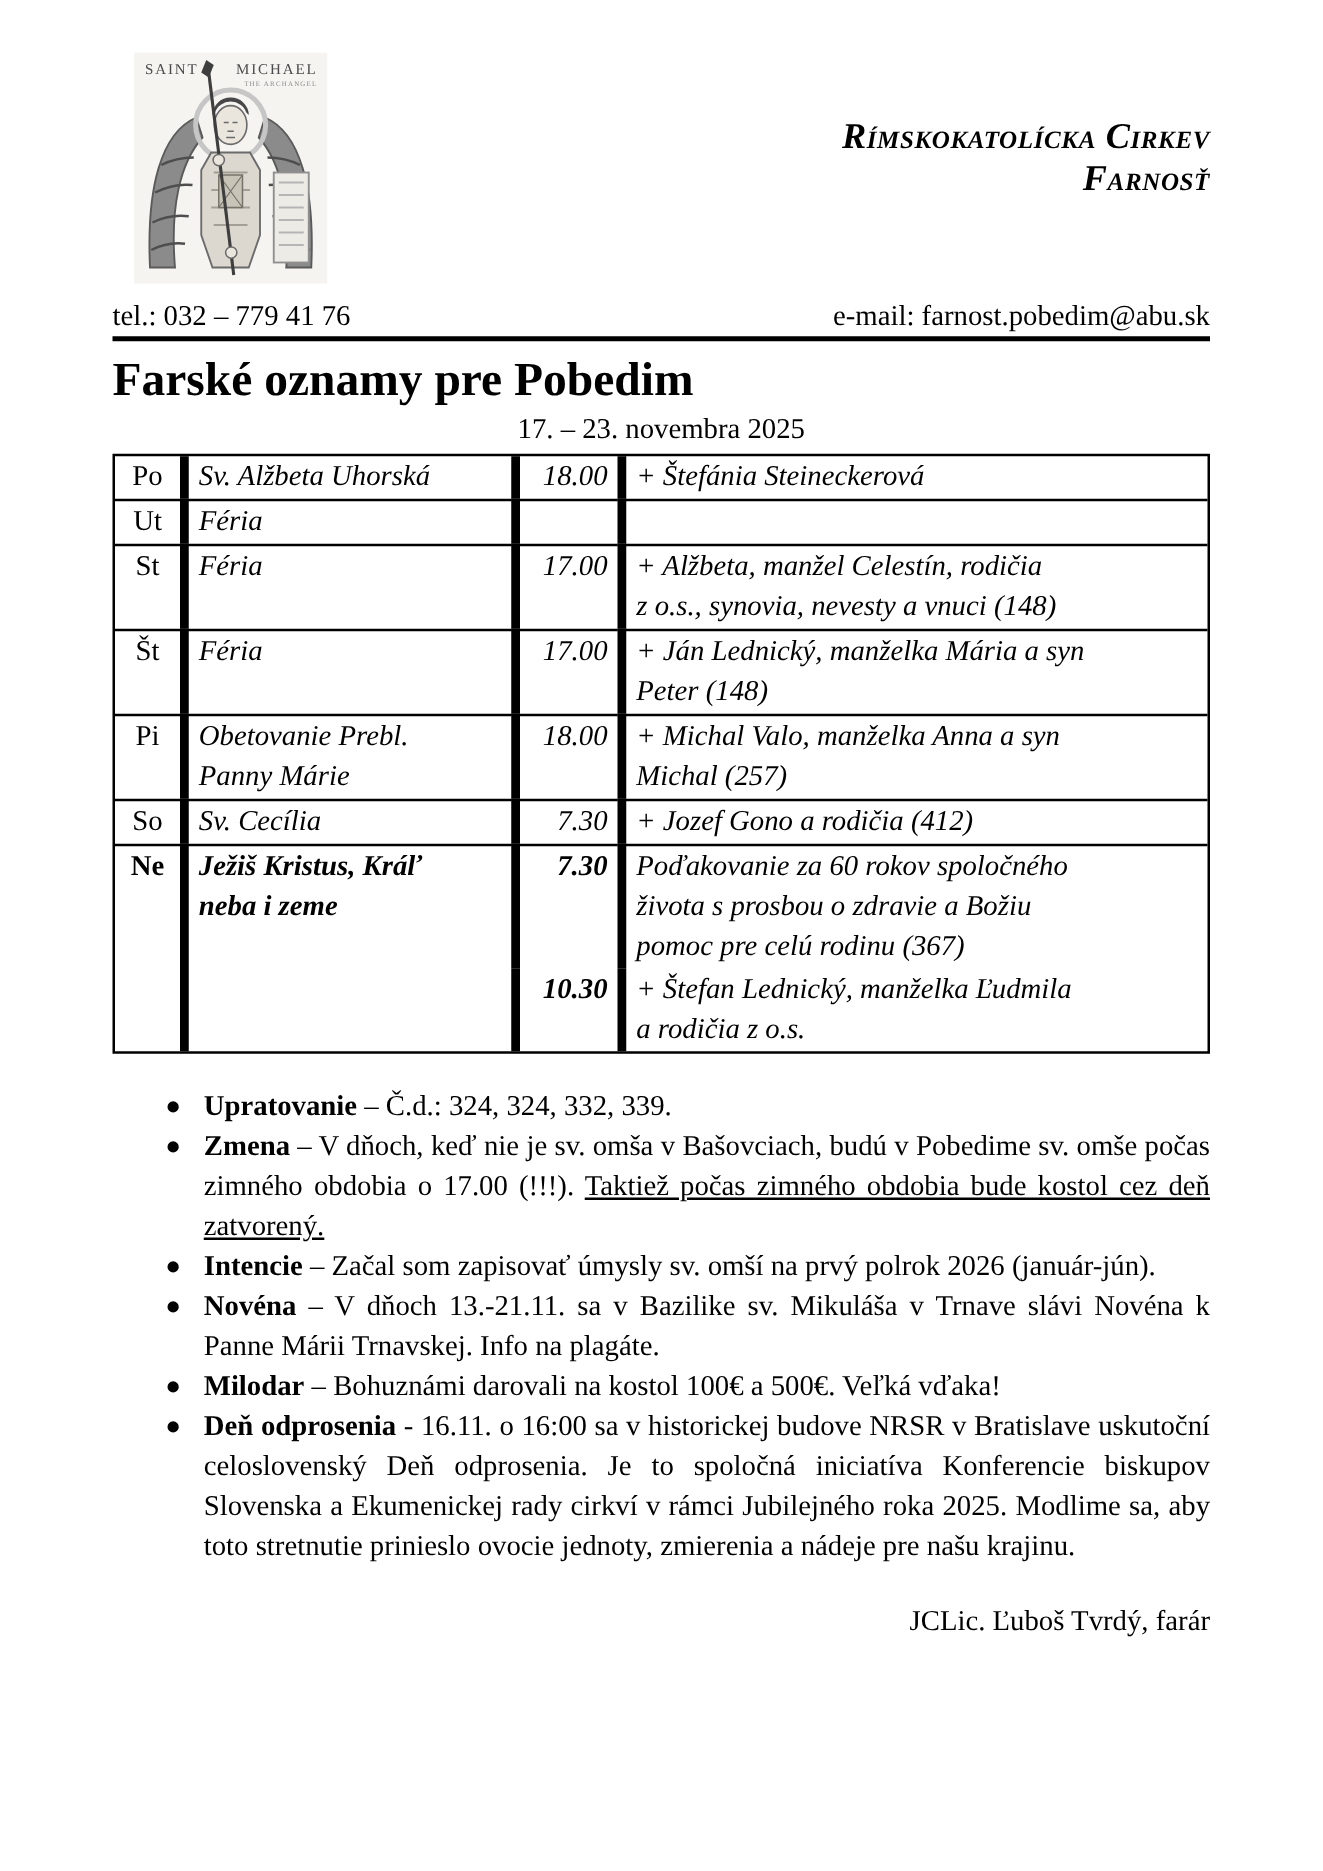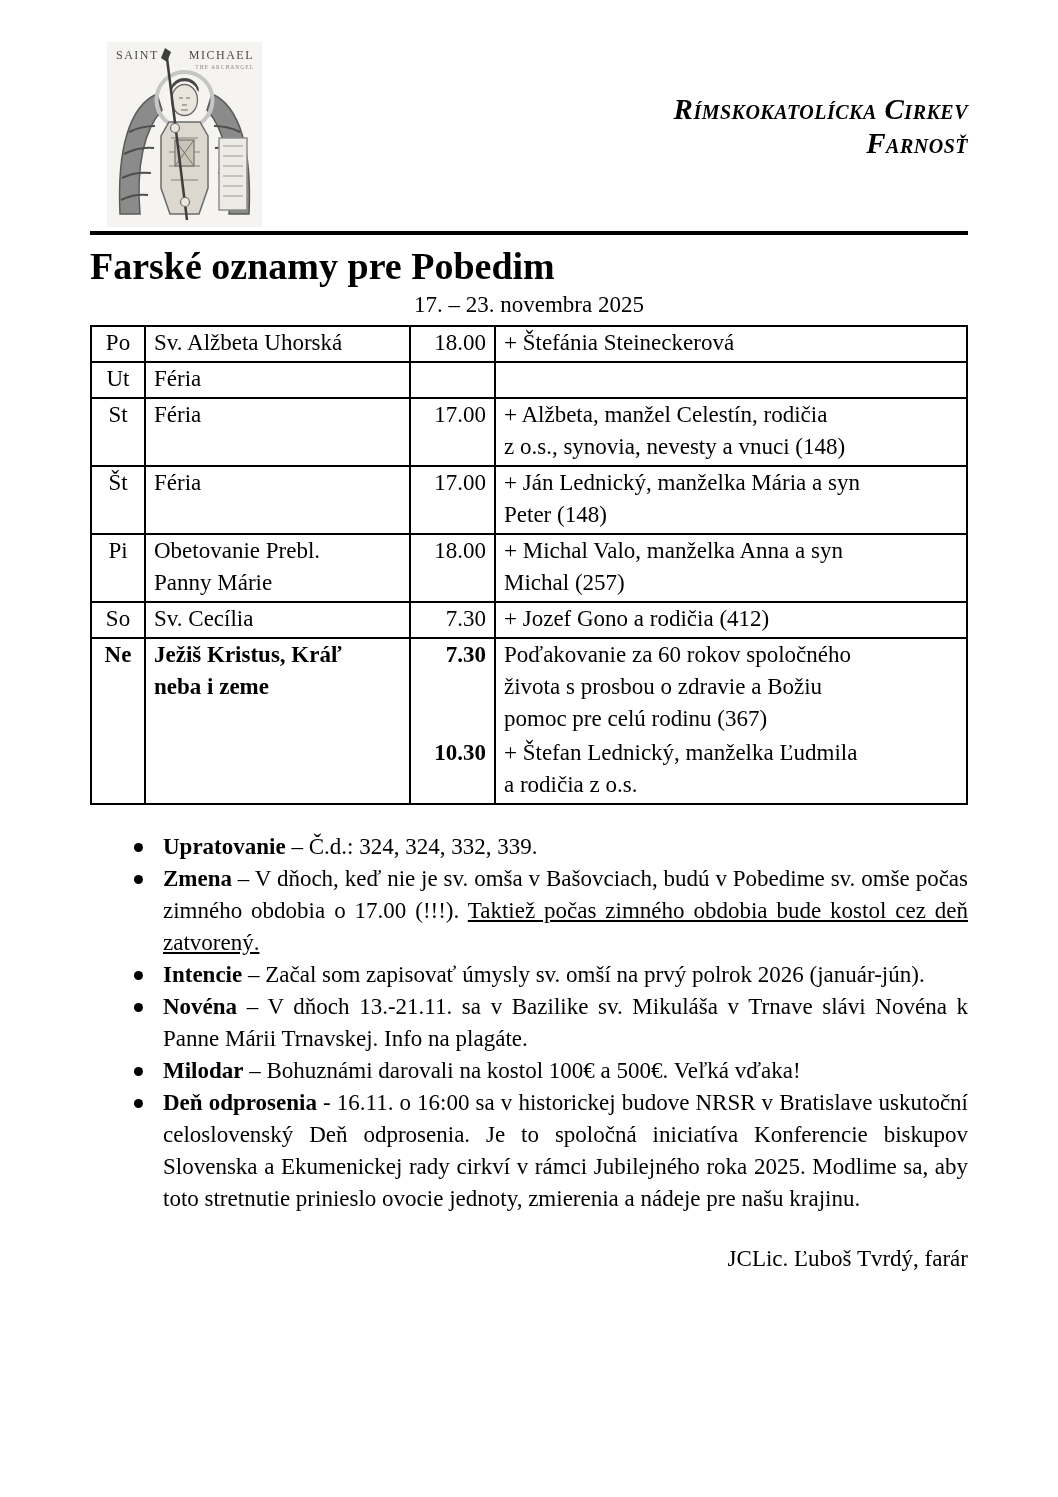--- a/index.html
+++ b/index.html
@@ -41,21 +41,21 @@
     display:grid;
     grid-template-columns:52px 265px 85px 1fr;
     border:2.5px solid #000;
     margin-top:6px;
     font-size:23px;
   }
   .cell { line-height:32px; padding:0 8px 2px 8px; }
   .cell.day  { text-align:center; padding-left:2px; padding-right:2px; }
   .cell.time { text-align:right; }
   .cell.pre  { white-space:pre-line; }
-  .cell.cl   { border-left:2px solid #000000; }
+  .cell.cl   { border-left:7px solid #000000;font-style:italic; }
   .cell.ct   { border-top:2px solid #000; }
   .cell.bold { font-weight:bold; }
   
   .announcements { list-style:none; margin:26px 0 0 0; padding:0 0 0 73px; }
   .announcements li {
     position:relative;
     font-size:23px; line-height:32px;
     text-align:justify; text-align-last:left;
   }
   .announcements li::before {
@@ -106,20 +106,24 @@
         <text x="147" y="17" font-size="12" letter-spacing="1.5" fill="#4a4a4a" text-anchor="end">MICHAEL</text>
         <text x="147" y="27" font-size="5.5" letter-spacing="1" fill="#8a8a8a" text-anchor="end">THE ARCHANGEL</text>
       </svg>
     </div>
     <div class="org">
       <div>Rímskokatolícka Cirkev</div>
       <div>Farnosť</div>
     </div>
   </div>
 
+  <div class="contact">
+    <span>tel.: 032 – 779 41 76</span>
+    <span>e-mail: farnost.pobedim@abu.sk</span>
+  </div>
   <div class="rule"></div>
 
   <h1 class="title">Farské oznamy pre Pobedim</h1>
   <div class="daterange">17. – 23. novembra 2025</div>
 
   <div class="schedule">
       <div class="cell day">Po</div>
       <div class="cell feast pre cl">Sv. Alžbeta Uhorská</div>
       <div class="cell time cl">18.00</div>
       <div class="cell int pre cl">+ Štefánia Steineckerová</div>

